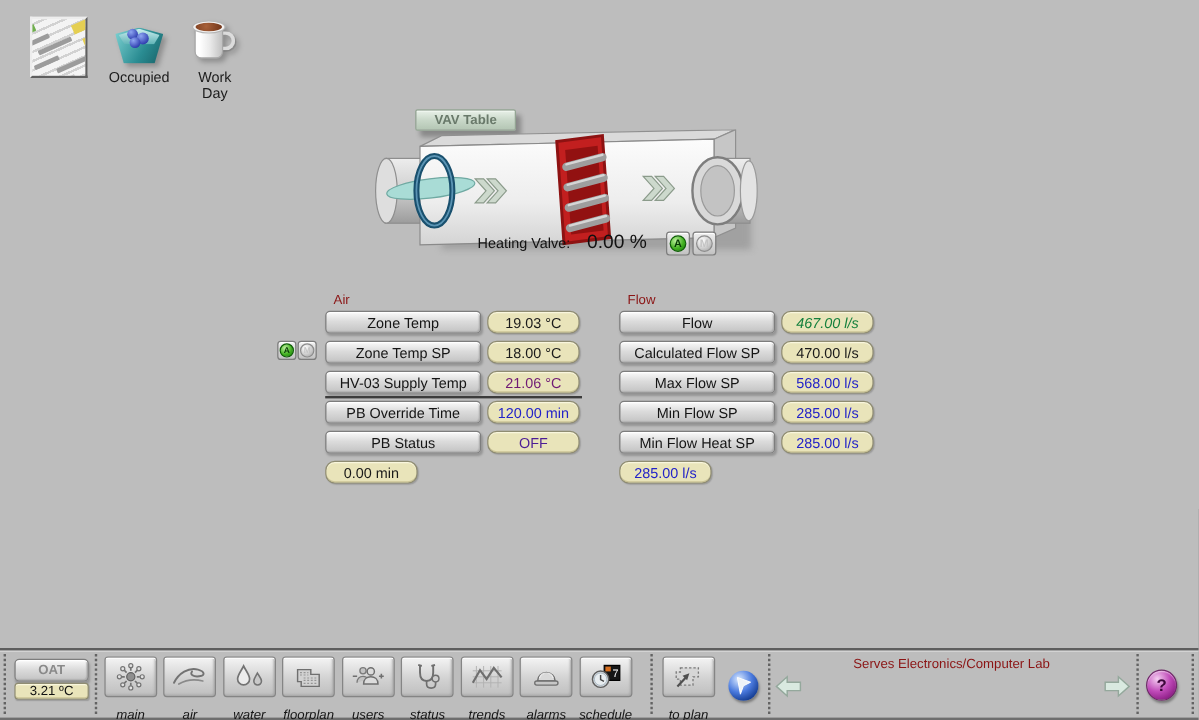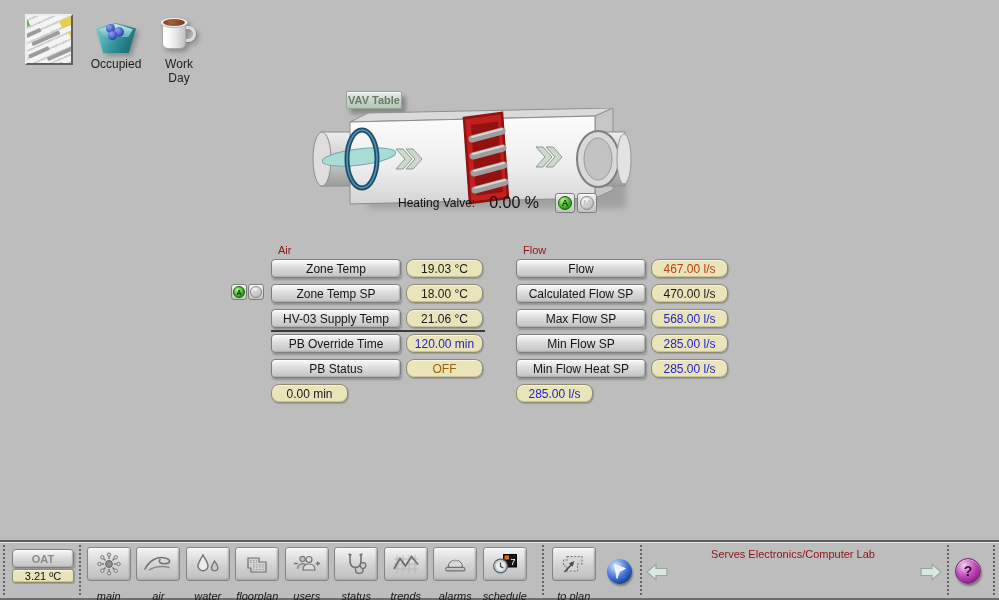--- a/index.html
+++ b/index.html
@@ -52,21 +52,21 @@
     border:3.5px solid #dcdcdc; border-radius:0 9px 9px 0; border-left:none; box-shadow:1px 1px 1px rgba(0,0,0,0.2); }
   .mug-body { position:absolute; left:3px; top:7px; width:24px; height:28px;
     background:linear-gradient(90deg,#ffffff 15%,#e9e9e9 55%,#c2c2c2);
     border:1px solid #a8a8a8; border-radius:3px 3px 6px 6px; }
   .mug-top { position:absolute; left:1px; top:3px; width:28px; height:11px;
     background:#f1f1f1; border:1px solid #b5b5b5; border-radius:50%; }
   .mug-drink { position:absolute; left:4px; top:5px; width:22px; height:7px;
     background:radial-gradient(circle at 40% 40%, #a8613a, #6f3317); border-radius:50%; }
   
   .vav-table-btn {
-    position:absolute; left:346px; top:91px; width:56px; height:18px;
+    position:absolute; left:346px; top:91px; width:84px; height:18px;
     background:linear-gradient(180deg,#e9f1e9,#c9d8c9 50%,#b4c6b4);
     border:1px solid #93a593; border-radius:2px;
     box-shadow:inset 0 1px 0 #f8fcf8, 4px 5px 4px rgba(0,0,0,0.28);
     font-size:11px; font-weight:bold; color:#69796a; text-align:center; cursor:pointer;
     font-family:"Liberation Sans", sans-serif;
   }
   
   .duct { position:absolute; left:312px; top:108px; width:324px; height:106px; }
   
   .hv-row { position:absolute; left:398px; top:193px; height:20px; display:flex; align-items:center; }
@@ -257,43 +257,43 @@
       <div class="prow">
         <button class="gbtn plabel">Zone Temp</button>
         <div class="vfield pvalue" style="color: rgb(26, 26, 26);">19.03 °C</div>
       </div>
       <div class="prow">
         <button class="gbtn plabel">Zone Temp SP</button>
         <div class="vfield pvalue" style="color: rgb(26, 26, 26);">18.00 °C</div>
       </div>
       <div class="prow">
         <button class="gbtn plabel">HV-03 Supply Temp</button>
-        <div class="vfield pvalue" style="color: #0f172a;">21.06 °C</div>
+        <div class="vfield pvalue" style="color: #701a75;">21.06 °C</div>
       </div>
       <div class="prow">
         <button class="gbtn plabel">PB Override Time</button>
         <div class="vfield pvalue" style="color: rgb(35, 35, 200);">120.00 min</div>
       </div>
       <div class="prow">
         <button class="gbtn plabel">PB Status</button>
-        <div class="vfield pvalue" style="color: #a16207;">OFF</div>
+        <div class="vfield pvalue" style="color: #4c1d95;">OFF</div>
       </div>
       <div class="prow">
         <div class="vfield pvalue" style="color: rgb(26, 26, 26);">0.00 min</div>
       </div>
     </div>
   </div>
   <div class="air-divider"></div>
 
   <div class="sec" style="left:516px;top:244px;">
     <div class="sec-title" style="color: rgb(139, 21, 21);">Flow</div>
     <div class="rows">
       <div class="prow">
         <button class="gbtn plabel">Flow</button>
-        <div class="vfield pvalue" style="color: #c2410c;">467.00 l/s</div>
+        <div class="vfield pvalue" style="color: #15803d; font-style: italic;">467.00 l/s</div>
       </div>
       <div class="prow">
         <button class="gbtn plabel">Calculated Flow SP</button>
         <div class="vfield pvalue" style="color: rgb(26, 26, 26);">470.00 l/s</div>
       </div>
       <div class="prow">
         <button class="gbtn plabel">Max Flow SP</button>
         <div class="vfield pvalue" style="color: rgb(35, 35, 200);">568.00 l/s</div>
       </div>
       <div class="prow">

